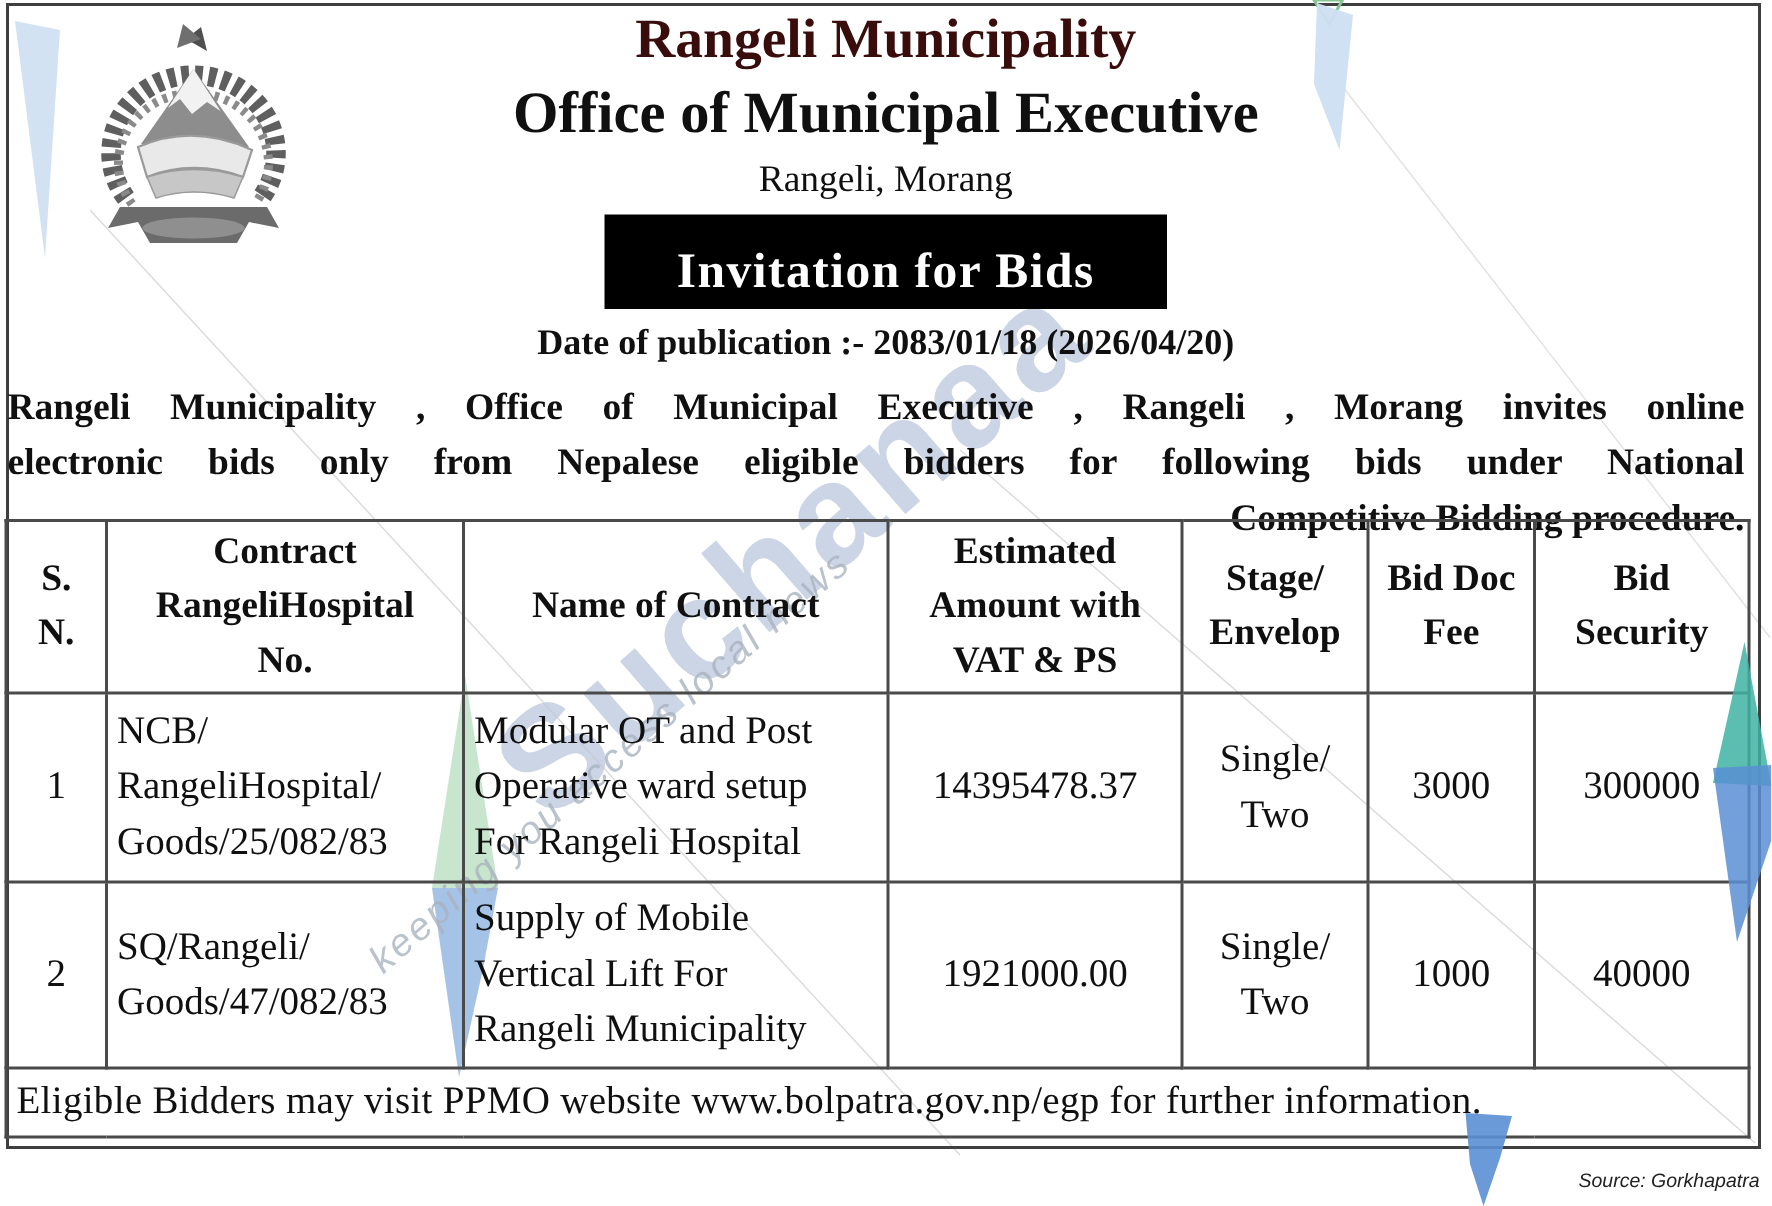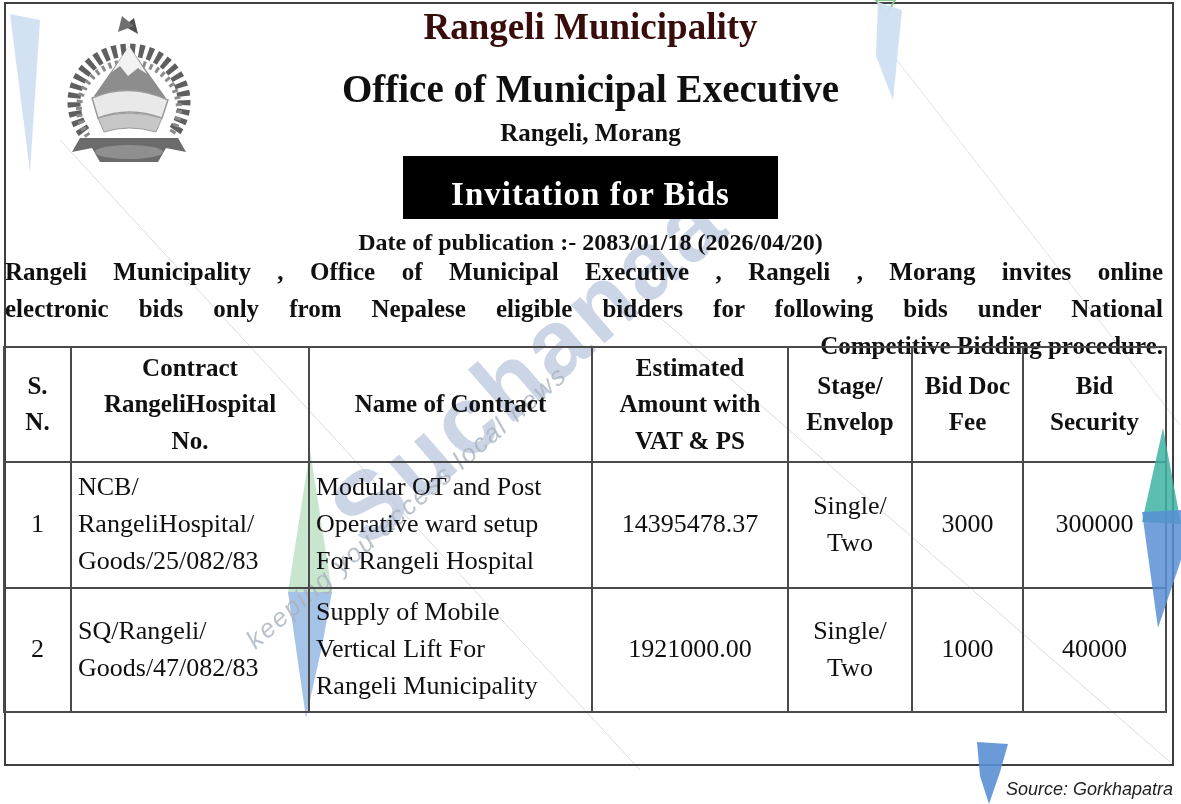--- a/index.html
+++ b/index.html
@@ -23,22 +23,22 @@
     color:var(--ink);
   }
   .doc{
     position:absolute;left:4px;top:2px;width:1166px;height:760px;
     border:2px solid #3f3f3f;background:transparent;z-index:1;
   }
   
   .emblem{position:absolute;left:54px;top:12px;z-index:1;}
   .hdr{position:absolute;left:0;top:0;width:100%;text-align:center;z-index:1;}
   .title1{margin-top:4px;font-size:37px;font-weight:bold;color:var(--title-maroon);line-height:1.25;}
-  .title2{font-size:39px;font-weight:bold;color:var(--ink);line-height:1.2;margin-top:16px;}
-  .subtitle{font-size:25px;margin-top:6px;font-weight:bold;}
+  .title2{font-size:39px;font-weight:bold;color:var(--ink);line-height:1.2;margin-top:3px;}
+  .subtitle{font-size:25px;margin-top:6px;}
   .banner-wrap{margin-top:9px;}
   .banner{
     display:inline-block;background:var(--banner-bg);color:var(--banner-text);
     font-size:33px;font-weight:bold;line-height:1.0;
     padding:22px 48px 8px 48px;letter-spacing:1px;
   }
   .dateline{font-size:24px;font-weight:bold;margin-top:10px;}
   
   .intro{
     position:absolute;left:5px;top:253px;width:1158px;z-index:1;
@@ -62,21 +62,21 @@
   td.l{text-align:left;margin-top:42px;}
   tr.hdr-row{height:114px;}
   tr.r1{height:126px;}
   tr.r2{height:124px;}
   tr.foot{height:46px;}
   td.footnote{font-size:28px;padding:4px 8px;letter-spacing:.2px;}
   
   .source{
     position:absolute;right:8px;top:779px;z-index:1;
     font-family:"Liberation Sans","DejaVu Sans",sans-serif;
-    font-style:italic;font-size:18px;color:#222;margin-left:44px;
+    font-style:italic;font-size:13px;color:#222;margin-left:44px;
   }
   
   .wm-layer{position:absolute;inset:0;z-index:0;pointer-events:none;}
   .wm-brand{
     position:absolute;left:345px;top:470px;
     transform:rotate(-41deg);transform-origin:left center;
     font-family:"Liberation Sans","DejaVu Sans",sans-serif;
     font-size:96px;font-weight:bold;letter-spacing:4px;
     color:var(--watermark-brand);opacity:.75;white-space:nowrap;
   }
@@ -222,20 +222,23 @@
     </td>
     <td class="c">1921000.00</td>
     <td class="c">
       <div>Single/</div>
       <div>Two</div>
     </td>
     <td class="c">1000</td>
     <td class="c">40000</td>
   </tr>
 
+  <tr class="foot">
+    <td class="l footnote" colspan="7">Eligible Bidders may visit PPMO website www.bolpatra.gov.np/egp for further information.</td>
+  </tr>
 </tbody>
   </table>
 
 <div class="source">Source: Gorkhapatra</div>
 
 <svg class="deco front">
 
   <polygon points="10,14 40,20 30,172" style="fill:var(--arrow-lightblue)" opacity="0.9"></polygon>
 
   <polygon points="876,0 895,0 886,16" fill="none" style="stroke:var(--arrow-green)" stroke-width="2"></polygon>

